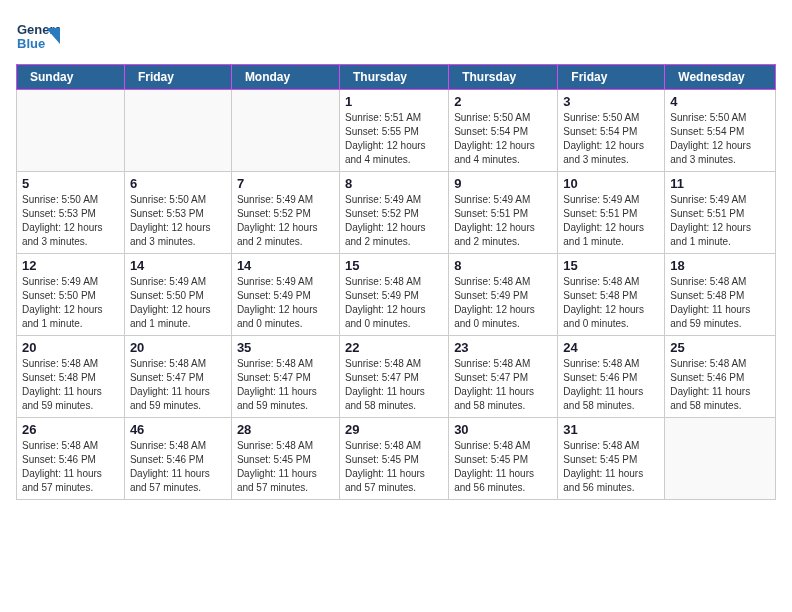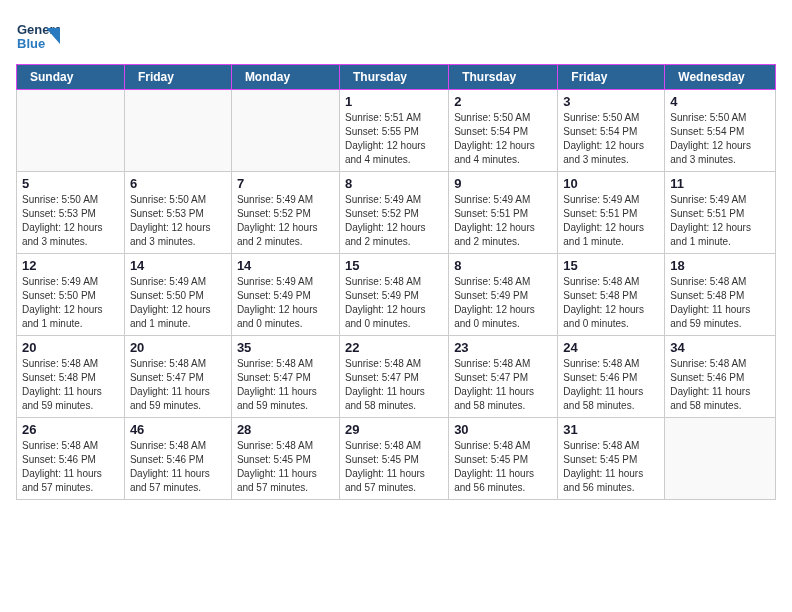--- a/index.html
+++ b/index.html
@@ -274,21 +274,21 @@
 and 58 minutes.</div>
         </td>
         <td class="cal-cell">
           <span class="cell-date">24</span>
           <div class="cell-info" style="white-space: pre-line;">Sunrise: 5:48 AM
 Sunset: 5:46 PM
 Daylight: 11 hours
 and 58 minutes.</div>
         </td>
         <td class="cal-cell">
-          <span class="cell-date">34</span>
+          <span class="cell-date">25</span>
           <div class="cell-info" style="white-space: pre-line;">Sunrise: 5:48 AM
 Sunset: 5:46 PM
 Daylight: 11 hours
 and 58 minutes.</div>
         </td>
       </tr>
       <tr>
         <td class="cal-cell">
           <span class="cell-date">26</span>
           <div class="cell-info" style="white-space: pre-line;">Sunrise: 5:48 AM

